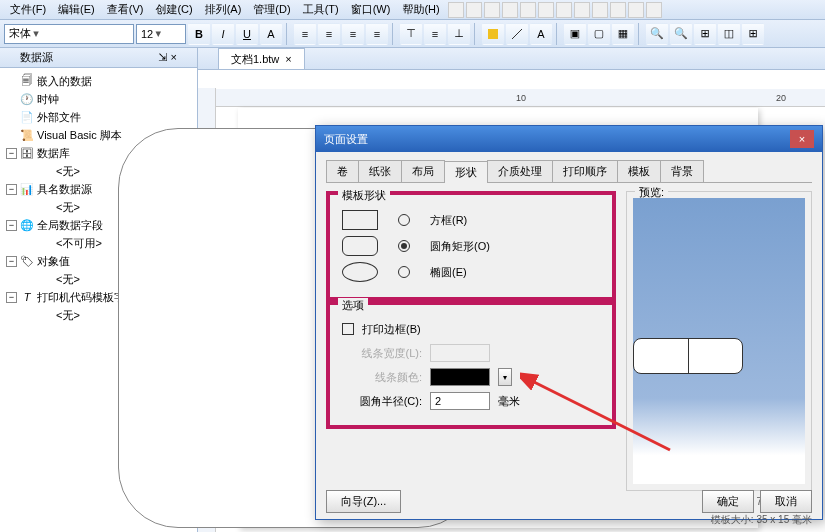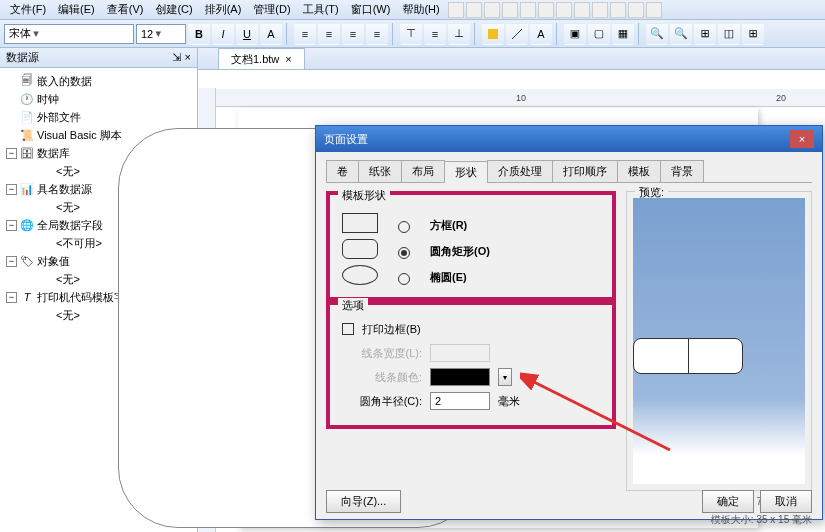--- a/index.html
+++ b/index.html
@@ -10,21 +10,21 @@
 .toolbar{background:linear-gradient(#e8f0fb,#d5e3f5);height:28px;display:flex;align-items:center;padding:2px 4px;border-bottom:1px solid #a8bdd8;gap:2px;}
 .combo{background:#fff;border:1px solid #7a9ac0;height:20px;display:flex;align-items:center;padding:0 4px;}
 .combo.font{width:130px;}
 .combo.size{width:50px;}
 .dd{width:10px;text-align:center;color:#555;}
 .tbtn{width:22px;height:22px;border:1px solid transparent;display:flex;align-items:center;justify-content:center;background:linear-gradient(#f8fbff,#e0ebf8);border-radius:2px;}
 .tbtn svg{width:14px;height:14px;}
 .sep{width:4px;height:22px;border-left:1px solid #a8bdd8;margin:0 2px;}
 .main{display:flex;height:484px;}
 .sidebar{width:198px;background:#fff;border-right:1px solid #a8bdd8;}
-.sidehdr{background:linear-gradient(#e8f0fb,#d5e3f5);height:20px;display:flex;align-items:center;justify-content:space-between;padding:0 6px;border-bottom:1px solid #a8bdd8;}
+.sidehdr{background:linear-gradient(#e8f0fb,#d5e3f5);height:20px;display:flex;align-items:center;justify-content:space-between;padding:0 20px;border-bottom:1px solid #a8bdd8;}
 .closex{font-family:Arial;cursor:default;}
 .tree{padding:4px 6px;}
 .tnode{display:flex;align-items:center;height:18px;gap:3px;}
 .tnode .exp{width:11px;height:11px;border:1px solid #888;display:flex;align-items:center;justify-content:center;font-size:9px;line-height:1;}
 .tnode .ticon{width:14px;height:14px;display:flex;align-items:center;justify-content:center;}
 .tnode.ind1{padding-left:14px;}
 .tnode.ind2{padding-left:50px;}
 .canvas{flex:1;position:relative;background:#fff;}
 .tabbar{height:22px;background:linear-gradient(#e8f0fb,#d5e3f5);display:flex;padding-left:20px;border-bottom:1px solid #a8bdd8;}
 .doctab{background:#fff;border:1px solid #a8bdd8;border-bottom:none;padding:2px 12px;font-size:11px;display:flex;align-items:center;gap:6px;}
@@ -37,21 +37,21 @@
 .dlgtitle{background:linear-gradient(#4a8de0,#2862b8);color:#fff;height:26px;display:flex;align-items:center;padding:0 8px;justify-content:space-between;}
 .dlgclose{width:24px;height:18px;background:#c75050;color:#fff;display:flex;align-items:center;justify-content:center;font-family:Arial;}
 .dlgbody{padding:8px 10px;}
 .tabs{display:flex;border-bottom:1px solid #aaa;}
 .tab{padding:3px 10px;border:1px solid #aaa;border-bottom:none;background:#e8e8e8;margin-right:-1px;cursor:default;}
 .tab.active{background:#f0f0f0;position:relative;top:1px;}
 .dlgcontent{display:flex;padding-top:8px;gap:10px;}
 .leftcol{width:290px;}
 .grp{border:4px solid #be185d;padding:12px;margin-bottom:0;position:relative;}
 .grplbl{position:absolute;top:-7px;left:8px;background:#f0f0f0;padding:0 4px;}
-.radio-row{display:flex;align-items:flex-end;height:26px;gap:20px;font-weight:bold;}
+.radio-row{display:flex;align-items:center;height:26px;gap:20px;}
 .shapeicon{width:36px;height:20px;border:1px solid #333;}
 .shapeicon.round{border-radius:6px;}
 .shapeicon.oval{border-radius:50%;}
 .rad{width:12px;height:12px;border:1px solid #333;border-radius:50%;display:flex;align-items:center;justify-content:center;}
 .rad.checked::after{content:"";width:6px;height:6px;background:#333;border-radius:50%;}
 .cbx{width:12px;height:12px;border:1px solid #333;}
 .frow{display:flex;align-items:center;height:24px;gap:8px;}
 .frow .lbl{width:80px;text-align:right;}
 .frow .lbl.dis{color:#aaa;}
 .txtfield{width:60px;height:18px;border:1px solid #888;background:#fff;padding:0 4px;}

